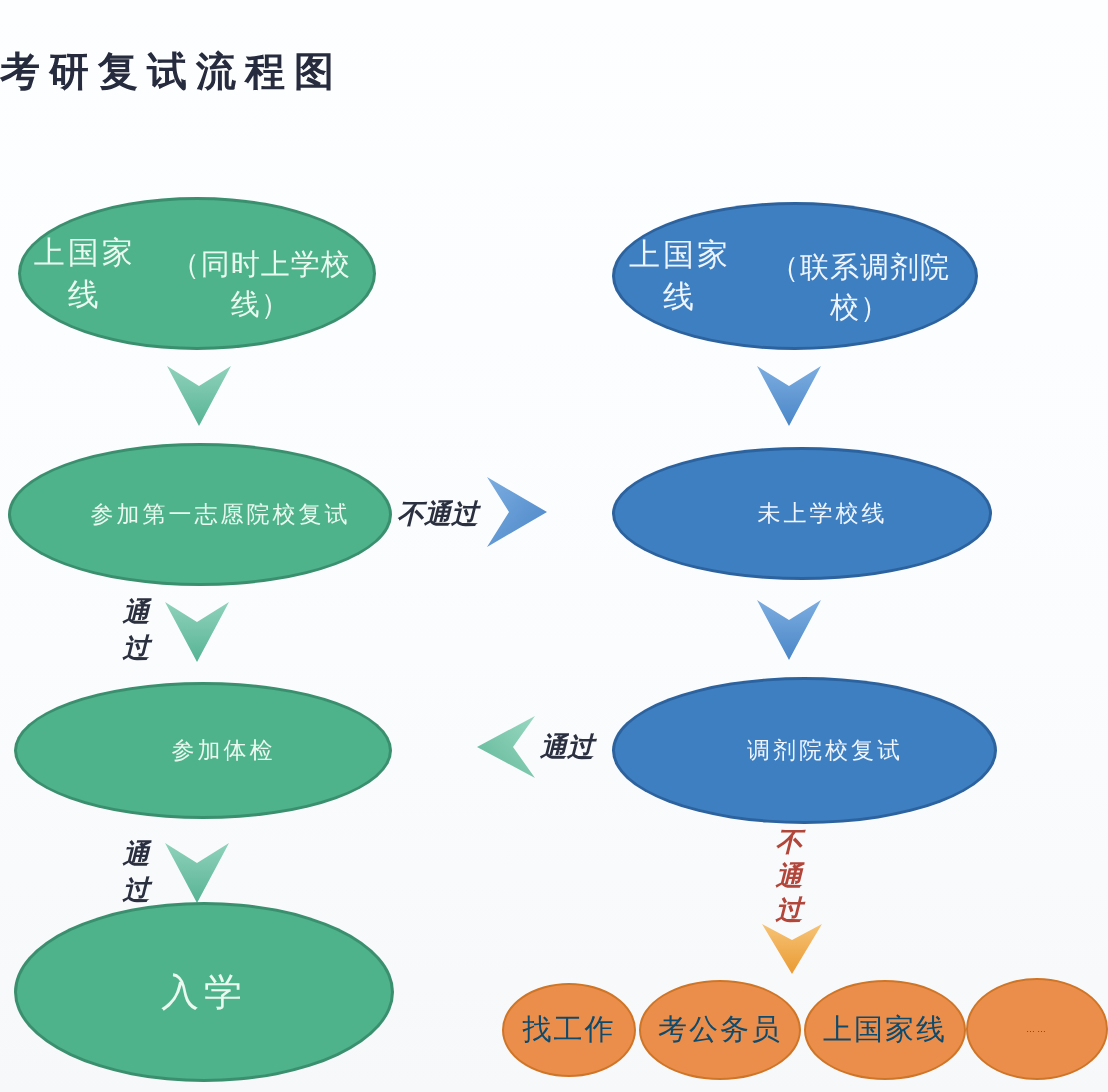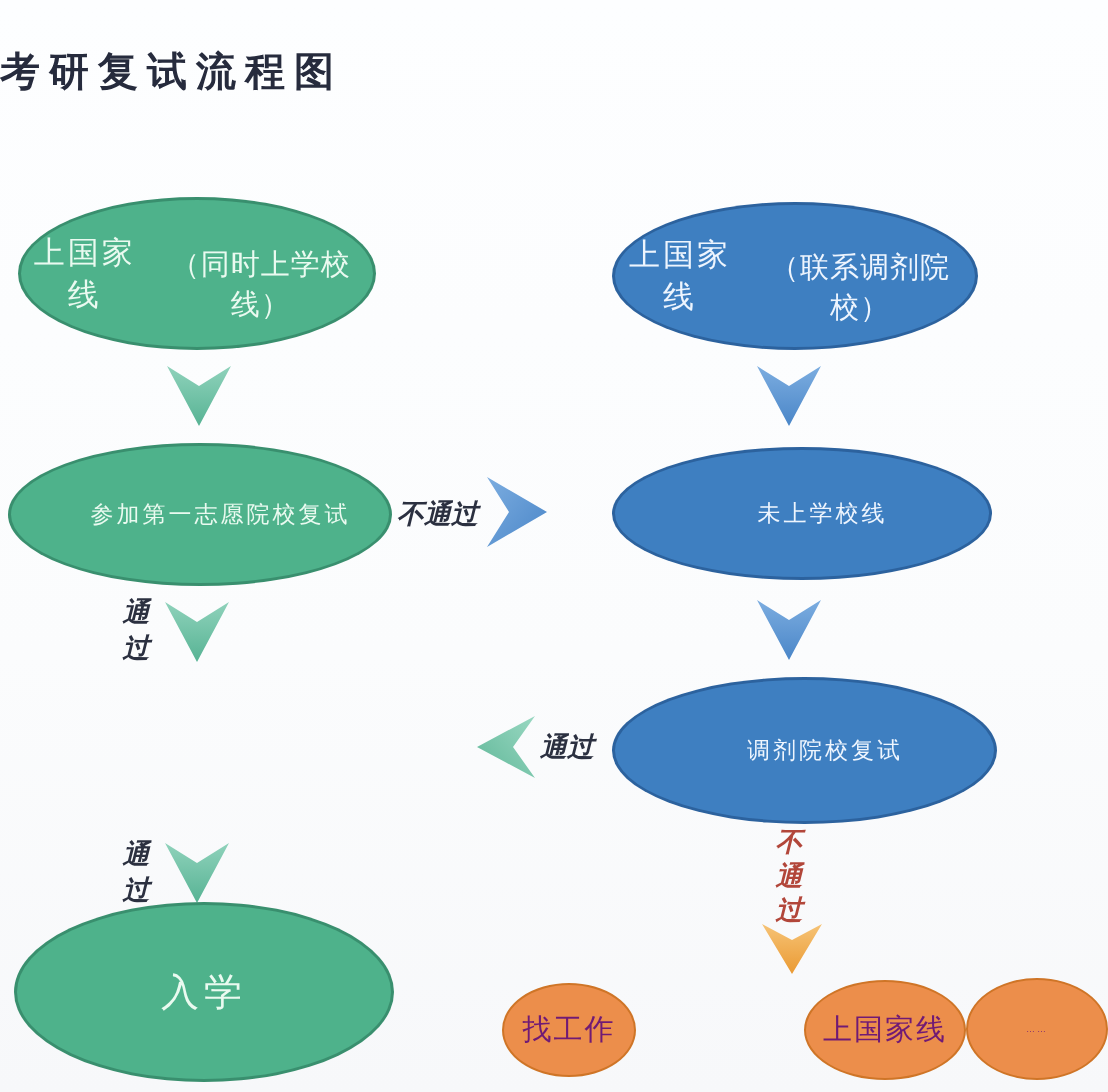--- a/index.html
+++ b/index.html
@@ -33,21 +33,21 @@
     color:#eafaf0;
   }
   .node.blue{
     background:#3e7fc1;
     border:3px solid rgba(30,75,130,.55);
     color:#eef5fe;
   }
   .node.orange{
     background:#ec8e4b;
     border:2px solid #cf7527;
-    color:#701a75;
+    color:#0c4a6e;
   }
   .node .l1{font-size:31px;letter-spacing:3px;}
   .node .l2{font-size:29px;letter-spacing:1px;margin-top:23px;}
   .node .single{font-size:23px;letter-spacing:3px;margin-left:41px;}
   .node .big{font-size:38px;letter-spacing:5px;}
   .node .outcome{font-size:29px;letter-spacing:2px;}
   .node .tiny{font-size:9px;letter-spacing:2px;opacity:.85;}
   .arrow{position:absolute;}
   .plabel{
     position:absolute;
@@ -86,20 +86,23 @@
 
   <div class="node green" style="left:8px;top:443px;width:384px;height:143px;">
     <span class="single">参加第一志愿院校复试</span>
   </div>
 
   <div class="plabel vstack" style="left:120px;top:594px;">通过</div>
   <svg class="arrow" style="left:163px;top:602px;" width="68" height="60" viewBox="0 0 68 60">
     <polygon points="2,0 34,20 66,0 34,60" fill="url(#tg)"></polygon>
   </svg>
 
+  <div class="node green" style="left:14px;top:682px;width:378px;height:137px;">
+    <span class="single">参加体检</span>
+  </div>
 
   <div class="plabel vstack" style="left:120px;top:836px;">通过</div>
   <svg class="arrow" style="left:163px;top:843px;" width="68" height="60" viewBox="0 0 68 60">
     <polygon points="2,0 34,20 66,0 34,60" fill="url(#tg)"></polygon>
   </svg>
 
   <div class="node green" style="left:14px;top:902px;width:380px;height:180px;">
     <span class="big">入学</span>
   </div>
 
@@ -159,20 +162,23 @@
       <stop offset="0" stop-color="#f6c376"></stop>
           <stop offset="1" stop-color="#ea9a33"></stop>
     </linearGradient>
       </defs>
     <polygon points="2,0 32,16 62,0 32,50" fill="url(#og)"></polygon>
   </svg>
 
   <div class="node orange" style="left:502px;top:983px;width:134px;height:94px;">
     <span class="outcome">找工作</span>
   </div>
+  <div class="node orange" style="left:639px;top:980px;width:162px;height:100px;">
+    <span class="outcome">考公务员</span>
+  </div>
   <div class="node orange" style="left:804px;top:980px;width:162px;height:100px;">
     <span class="outcome">上国家线</span>
   </div>
   <div class="node orange" style="left:966px;top:978px;width:142px;height:102px;">
     <span class="tiny">……</span>
   </div>
 
 </div>
 
 </body></html>

